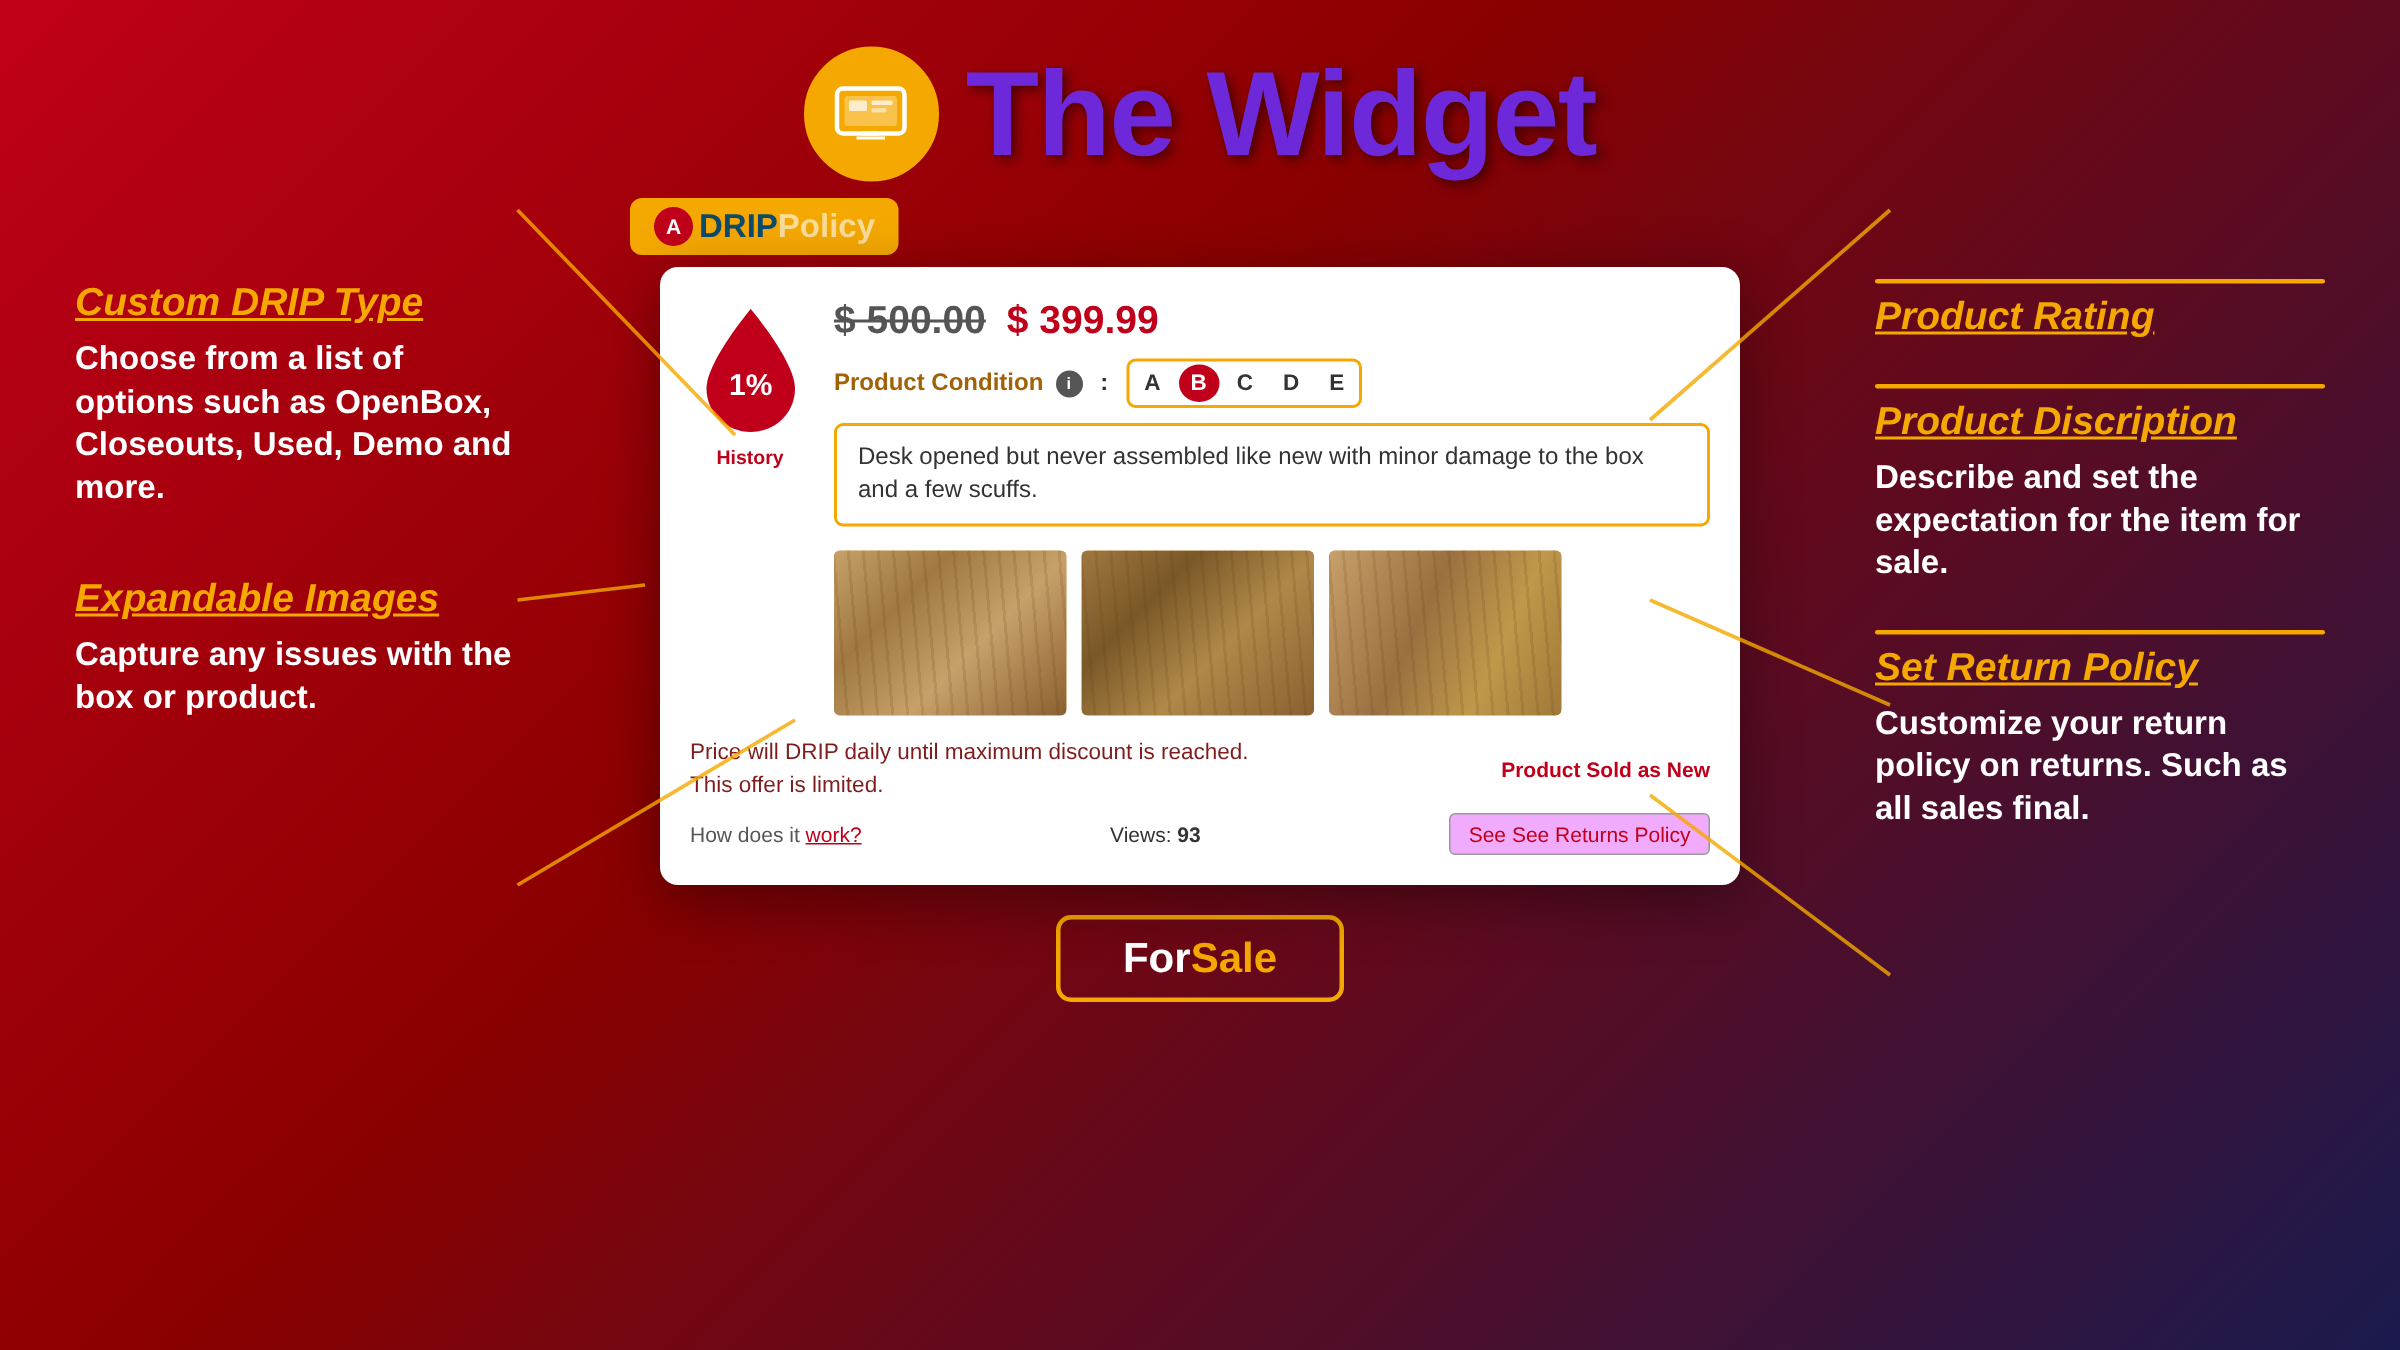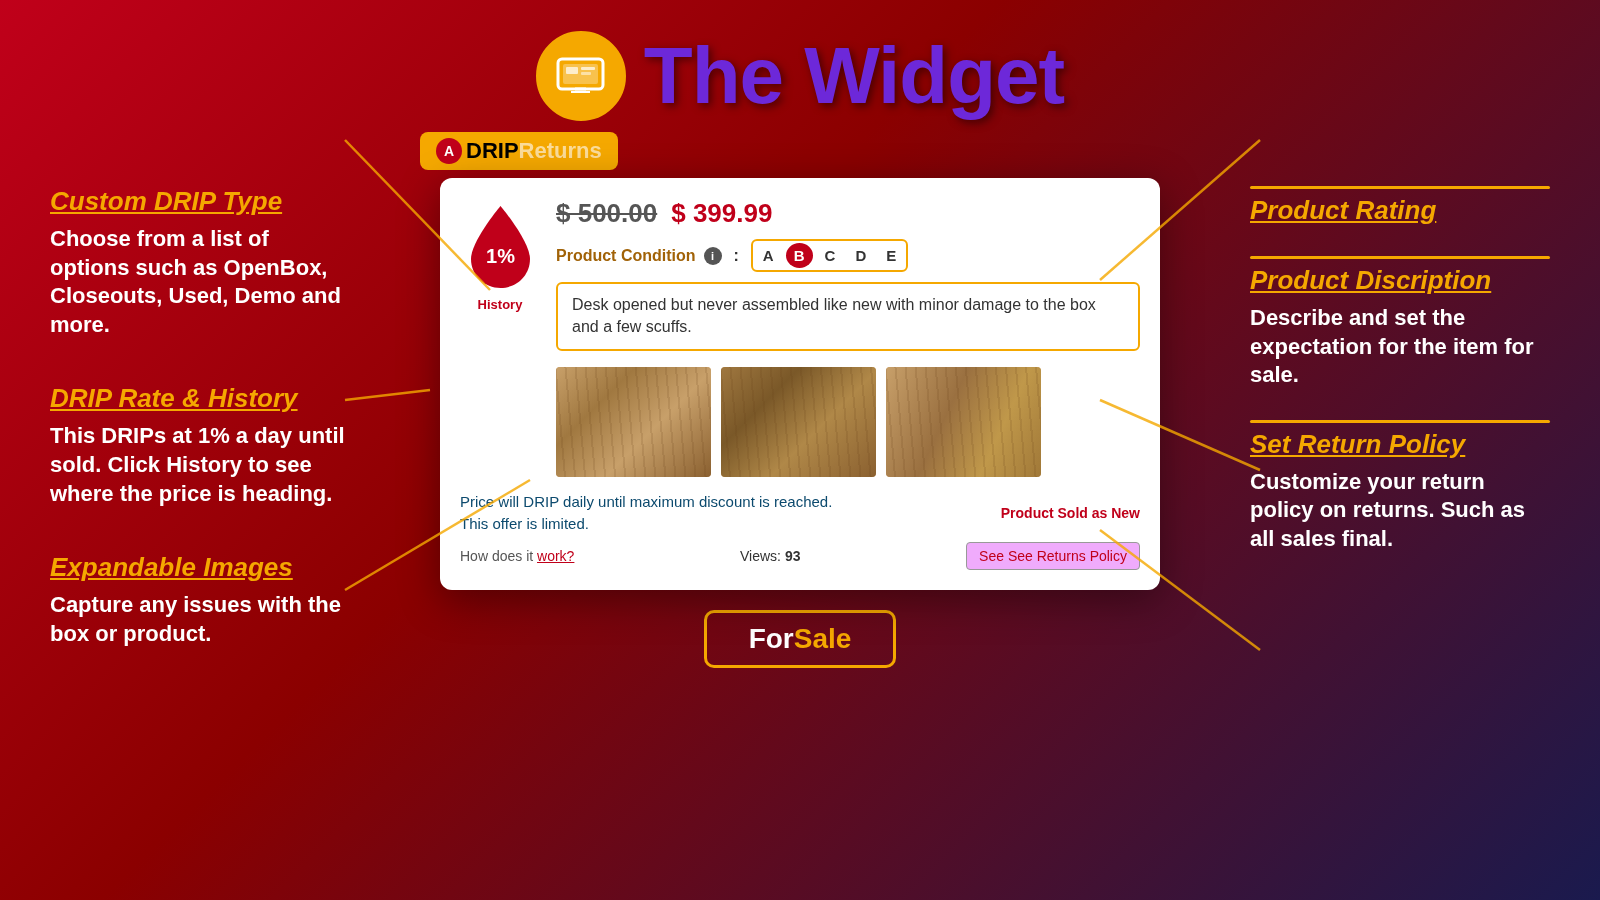--- a/index.html
+++ b/index.html
@@ -107,21 +107,21 @@
       margin-left: 30px;
     }
 
     .drip-logo-text {
       font-size: 22px;
       font-weight: 900;
       color: #c0001a;
     }
 
     .drip-logo-text .drip-part {
-      color: #000000;
+      color: #0c4a6e;
     }
 
     .drip-logo-text .returns-part {
       color: rgba(255,255,255,0.6);
     }
 
     
     .widget-card {
       background: white;
       border-radius: 12px;
@@ -295,21 +295,21 @@
       margin-top: 14px;
       display: flex;
       align-items: center;
       justify-content: space-between;
       flex-wrap: wrap;
       gap: 8px;
     }
 
     .drip-info-text {
       font-size: 15px;
-      color: #0c4a6e;
+      color: #7f1d1d;
       line-height: 1.5;
     }
 
     .sold-as-new {
       color: #c0001a;
       font-size: 14px;
       font-weight: bold;
     }
 
     .widget-bottom-row2 {
@@ -417,38 +417,34 @@
 
 <div class="content-area">
 
   <div class="left-col">
 
     <div class="feature-section">
       <div class="feature-title">Custom DRIP Type</div>
       <div class="feature-desc">Choose from a list of options such as OpenBox, Closeouts, Used, Demo and more.</div>
     </div>
 
-    <div class="feature-section">
-      <div class="feature-title">DRIP Rate &amp; History</div>
-      <div class="feature-desc">This DRIPs at 1% a day until sold. Click History to see where the price is heading.</div>
-    </div>
 
     <div class="feature-section">
       <div class="feature-title">Expandable Images</div>
       <div class="feature-desc">Capture any issues with the box or product.</div>
     </div>
 
   </div>
 
   <div class="center-col">
 
     <div class="drip-logo-bar">
       <span class="drip-logo-a">A</span>
       <span class="drip-logo-text">
-        <span class="drip-part">DRIP</span><span class="returns-part">Returns</span>
+        <span class="drip-part">DRIP</span><span class="returns-part">Policy</span>
       </span>
     </div>
 
     <div class="widget-card">
 
       <div class="widget-top">
 
         <div class="drop-container">
           <div class="drop-icon">
             <svg class="drop-shape" viewBox="0 0 75 90" fill="none" xmlns="http://www.w3.org/2000/svg">

